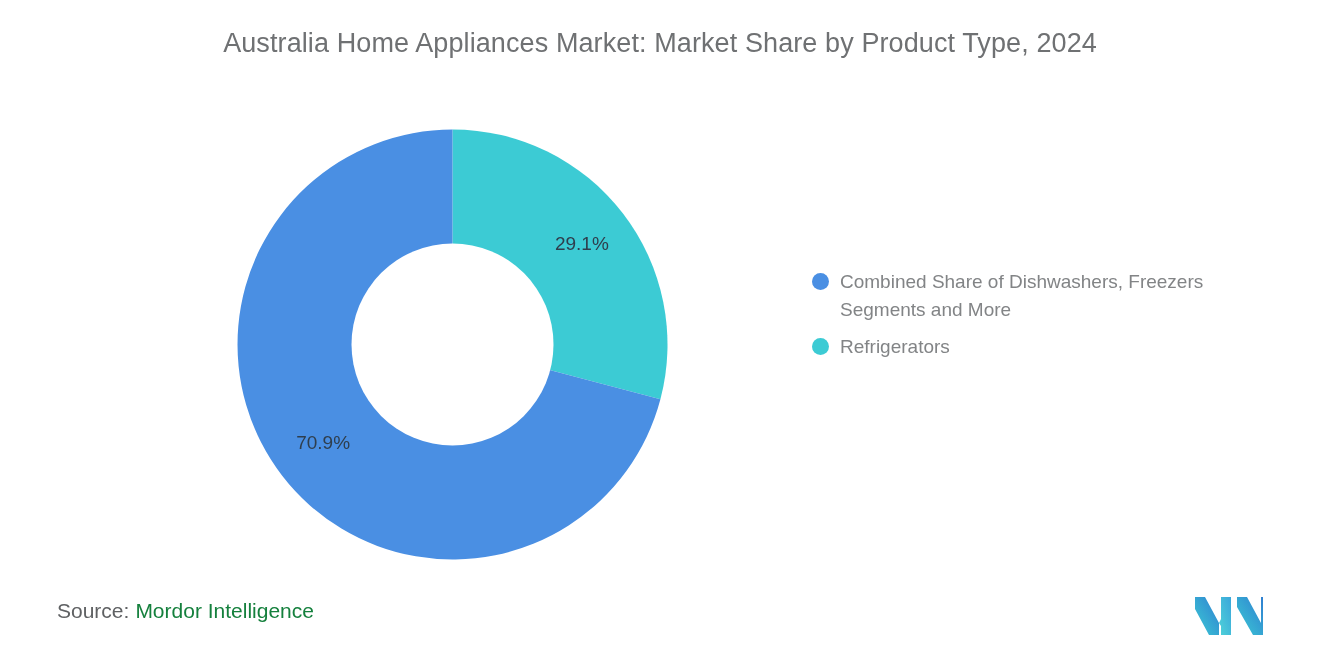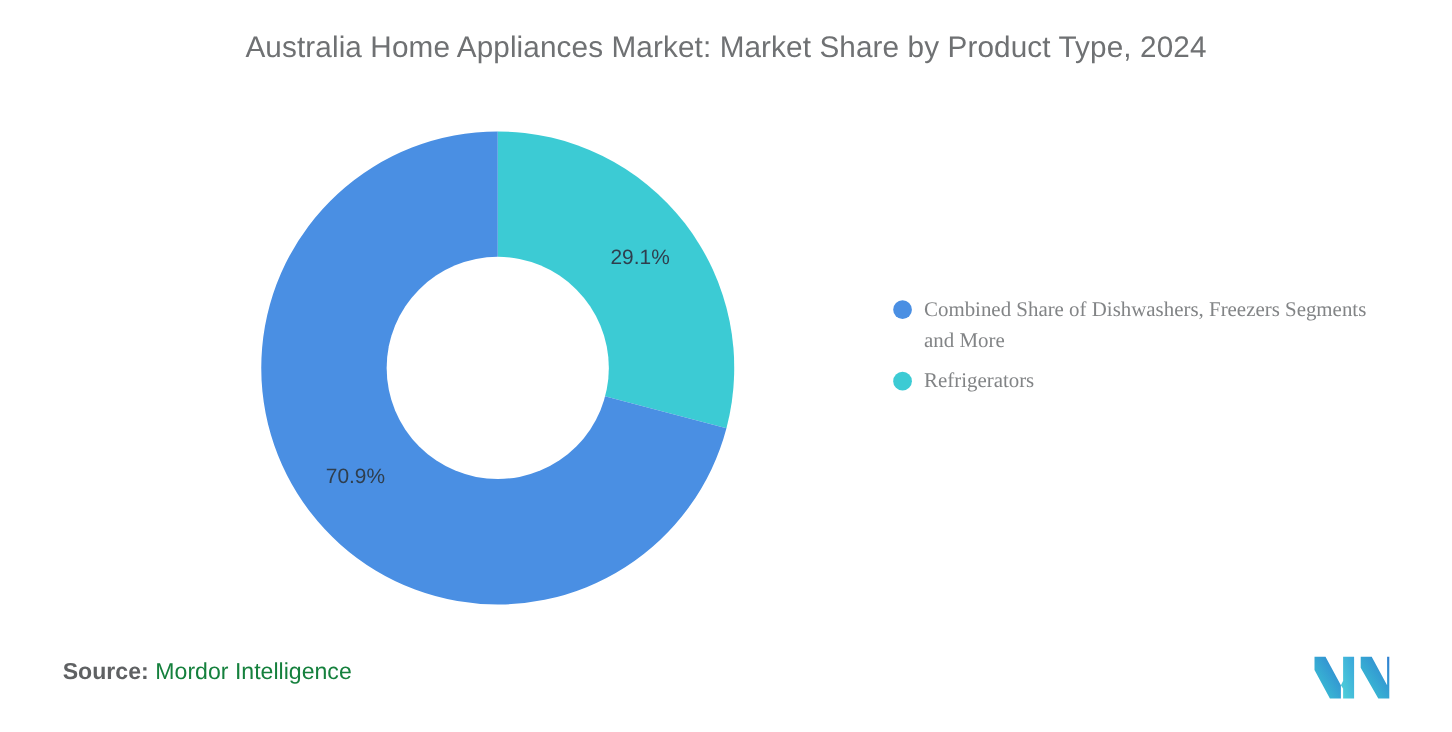--- a/index.html
+++ b/index.html
@@ -33,21 +33,21 @@
     font-weight: 400;
     color: #6f7173;
     letter-spacing: 0.1px;
     white-space: nowrap;
   }
 
   
   #plot-area {
     position: absolute;
     left: 0px;
-    top: 95px;
+    top: 105px;
     width: 800px;
     height: 480px;
   }
 
   #donut-svg {
     position: absolute;
     left: 237px;
     top: 24px;
     width: 431px;
     height: 431px;
@@ -69,21 +69,20 @@
     position: absolute;
     left: 812px;
     top: 268px;
     width: 470px;
   }
 
   .legend-item {
     display: flex;
     align-items: flex-start;
     margin-bottom: 9px;
-    font-family: Liberation Serif, serif;
   }
 
   .legend-swatch {
     width: 17px;
     height: 17px;
     border-radius: 50%;
     flex: 0 0 17px;
     margin-top: 5px;
     margin-right: 11px;
   }
@@ -108,21 +107,21 @@
   #source-line {
     position: absolute;
     left: 57px;
     top: 14px;
     font-size: 21px;
     color: #7c7e80;
     white-space: nowrap;
   }
 
   #source-label {
-    font-weight: 700;
+    font-weight: 400;
     color: #5f6163;
   }
 
   #source-value {
     font-weight: 400;
     color: #15803d;
     margin-left: 6px;
   }
 
   #brand-logo {

